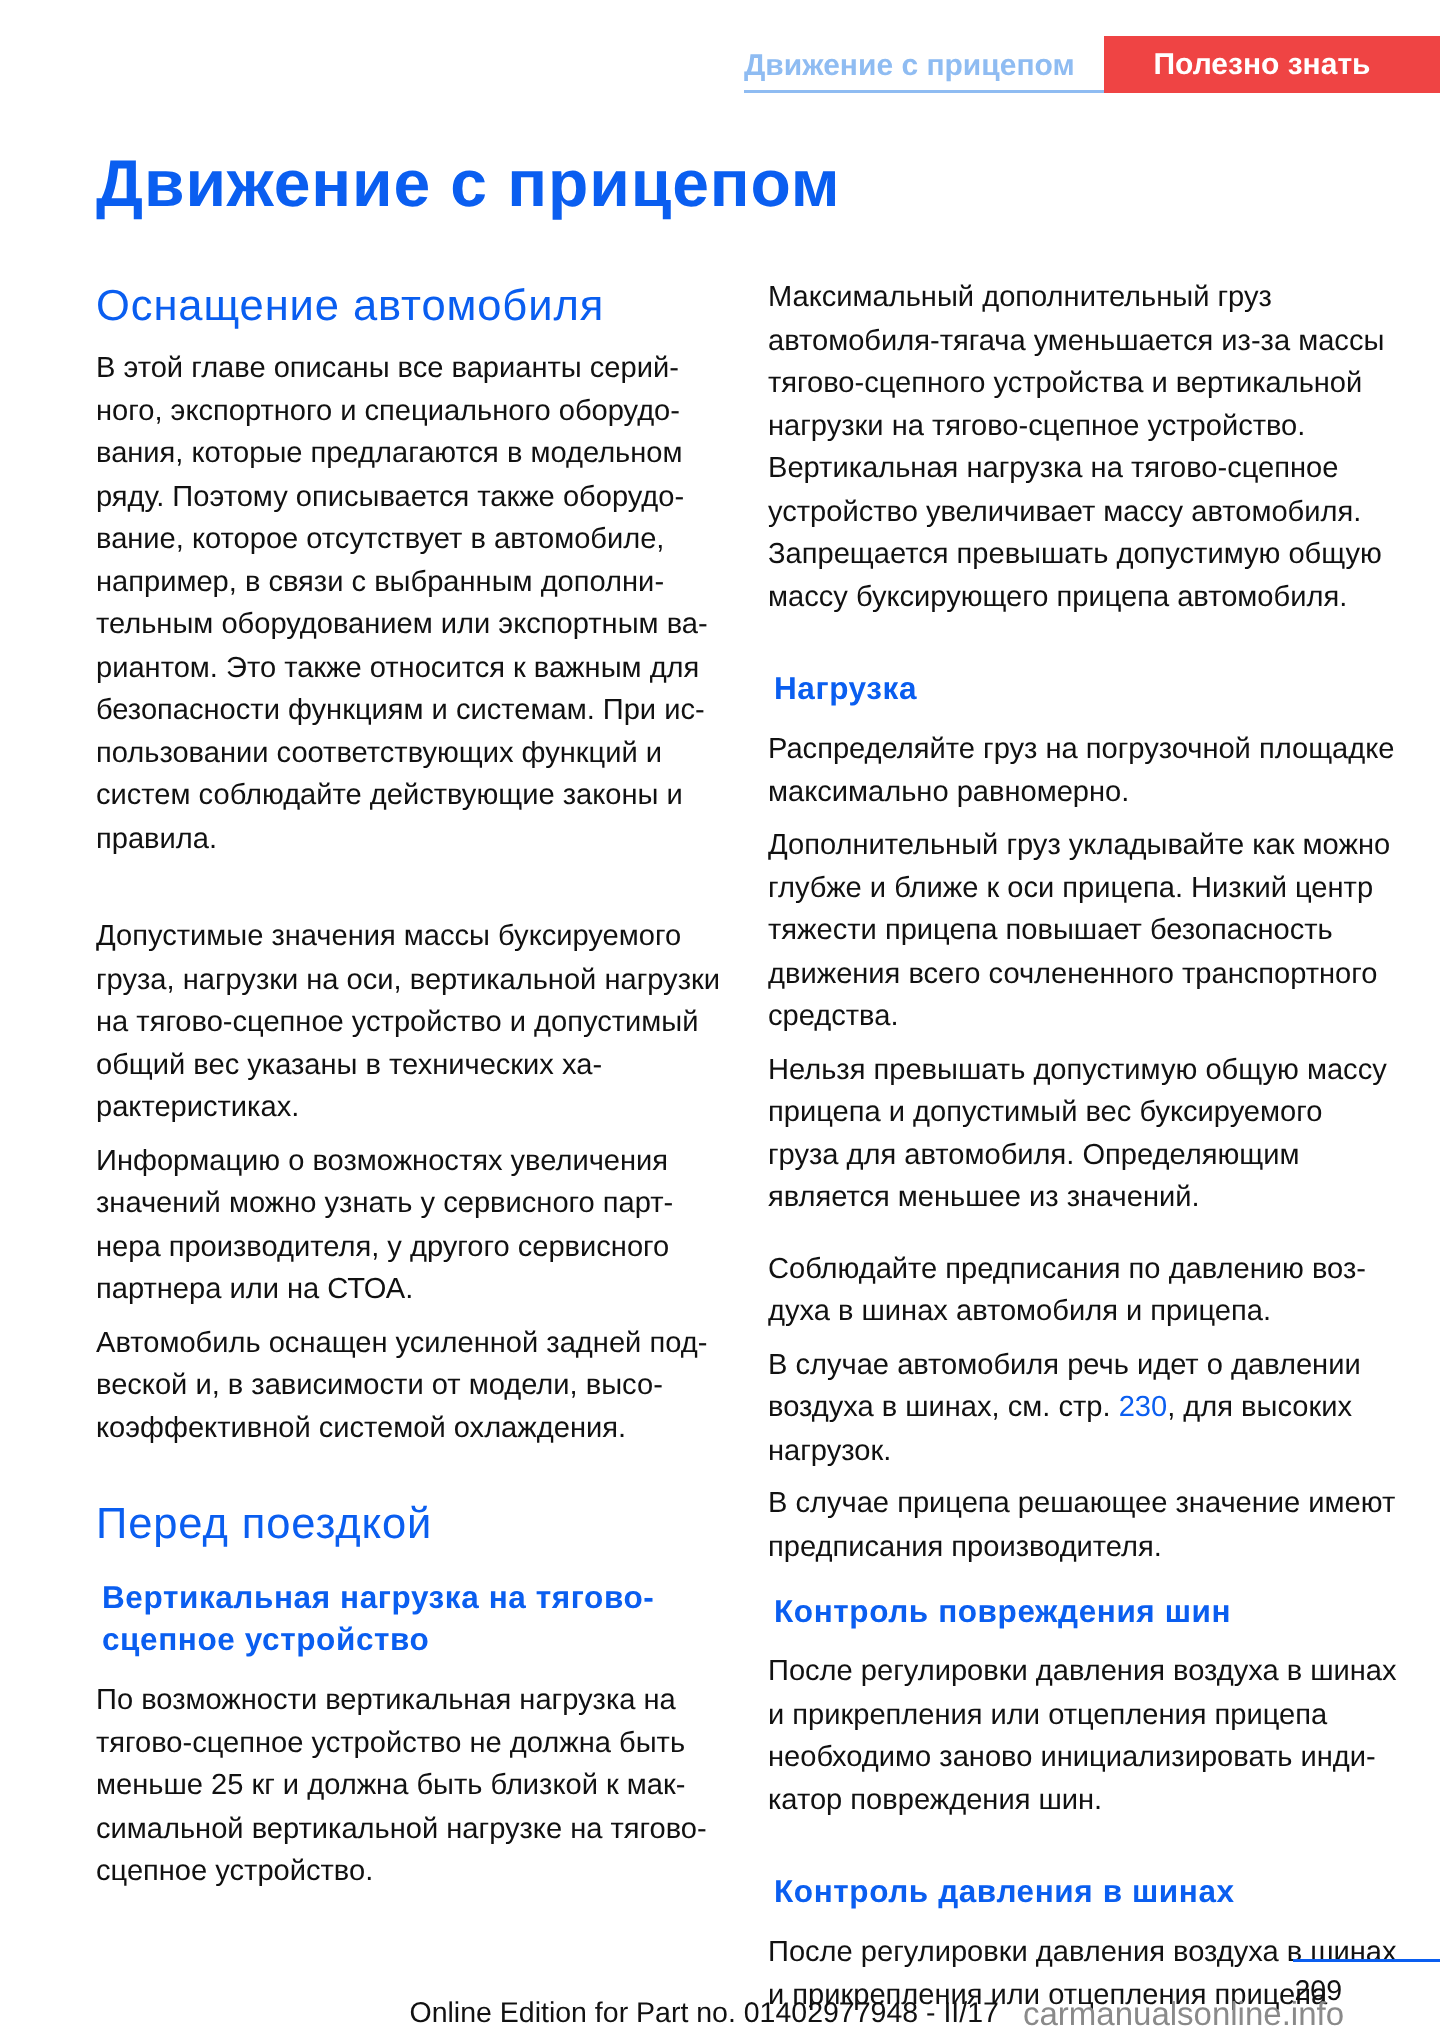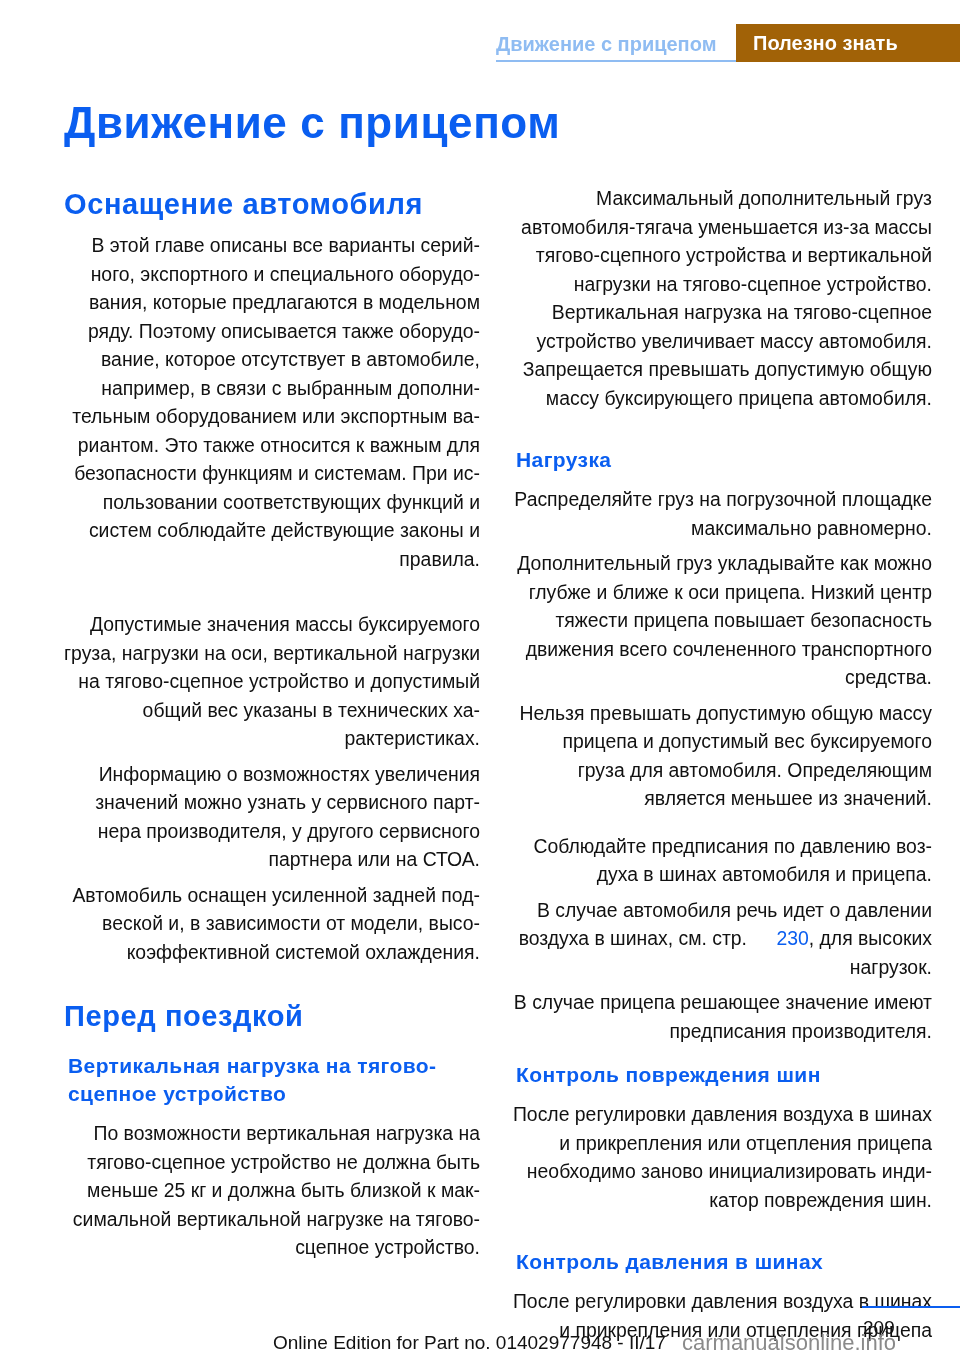--- a/index.html
+++ b/index.html
@@ -7,37 +7,37 @@
     width:960px; height:1362px; position:relative; overflow:hidden;
     font-family:"Liberation Sans", sans-serif; color:#111111;
   }
   .hdr-tab-inactive {
     position:absolute; left:496px; top:26px; height:36px; width:240px;
     color:#8fbcf2; font-weight:bold; font-size:20px; line-height:36px;
     border-bottom:2px solid #8fbcf2; box-sizing:border-box; white-space:nowrap;
   }
   .hdr-tab-active {
     position:absolute; left:736px; top:24px; width:224px; height:38px;
-    background:#a16207; color:#ffffff; font-weight:bold; font-size:20px;
-    line-height:38px; padding-left:17px; box-sizing:border-box; white-space:nowrap;
+    background:#ef4444; color:#ffffff; font-weight:bold; font-size:20px;
+    line-height:38px; padding-left:33px; box-sizing:border-box; white-space:nowrap;
   }
   .page-title {
     position:absolute; left:64px; top:98px; margin:0;
     font-size:44px; font-weight:bold; color:#0a5ef0; letter-spacing:0.6px; white-space:nowrap;
   }
   .col { position:absolute; top:184px; width:416px; }
   .col-left { left:64px; }
   .col-right { left:512px; width:420px; }
-  h2 { margin:0; font-size:29px; font-weight:bold; color:#0a5ef0; letter-spacing:0.6px; line-height:40px; }
+  h2 { margin:0; font-size:29px; font-weight:normal; color:#0a5ef0; letter-spacing:0.6px; line-height:40px; }
   h3 { margin:4px; font-size:21px; font-weight:bold; color:#0a5ef0; letter-spacing:0.4px; line-height:28px; }
-  p { margin:0; font-size:19.4px; line-height:28.5px; color:#111111;text-align:right; }
+  p { margin:0; font-size:19.4px; line-height:28.5px; color:#111111; }
   .gap-s { height:7px; }
   .gap-m { height:12px; }
   .gap-l { height:30px; }
-  .link { color:#0a5ef0;margin-left:24px; }
+  .link { color:#0a5ef0; }
   .footer-line { position:absolute; left:862px; top:1306px; width:98px; height:2px; background:#0a5ef0; }
   .page-number { position:absolute; left:863px; top:1317px; font-size:19px; color:#111; }
   .footer-edition { position:absolute; left:273px; top:1332px; font-size:19px; color:#111; white-space:nowrap;text-align:center; }
   .watermark { position:absolute; left:682px; top:1330px; font-size:22px; color:#8a8a8a; white-space:nowrap; }
 </style>
 </head>
 <body>
 
 <div class="hdr-tab-inactive">Движение с прицепом</div>
 <div class="hdr-tab-active">Полезно знать</div>

